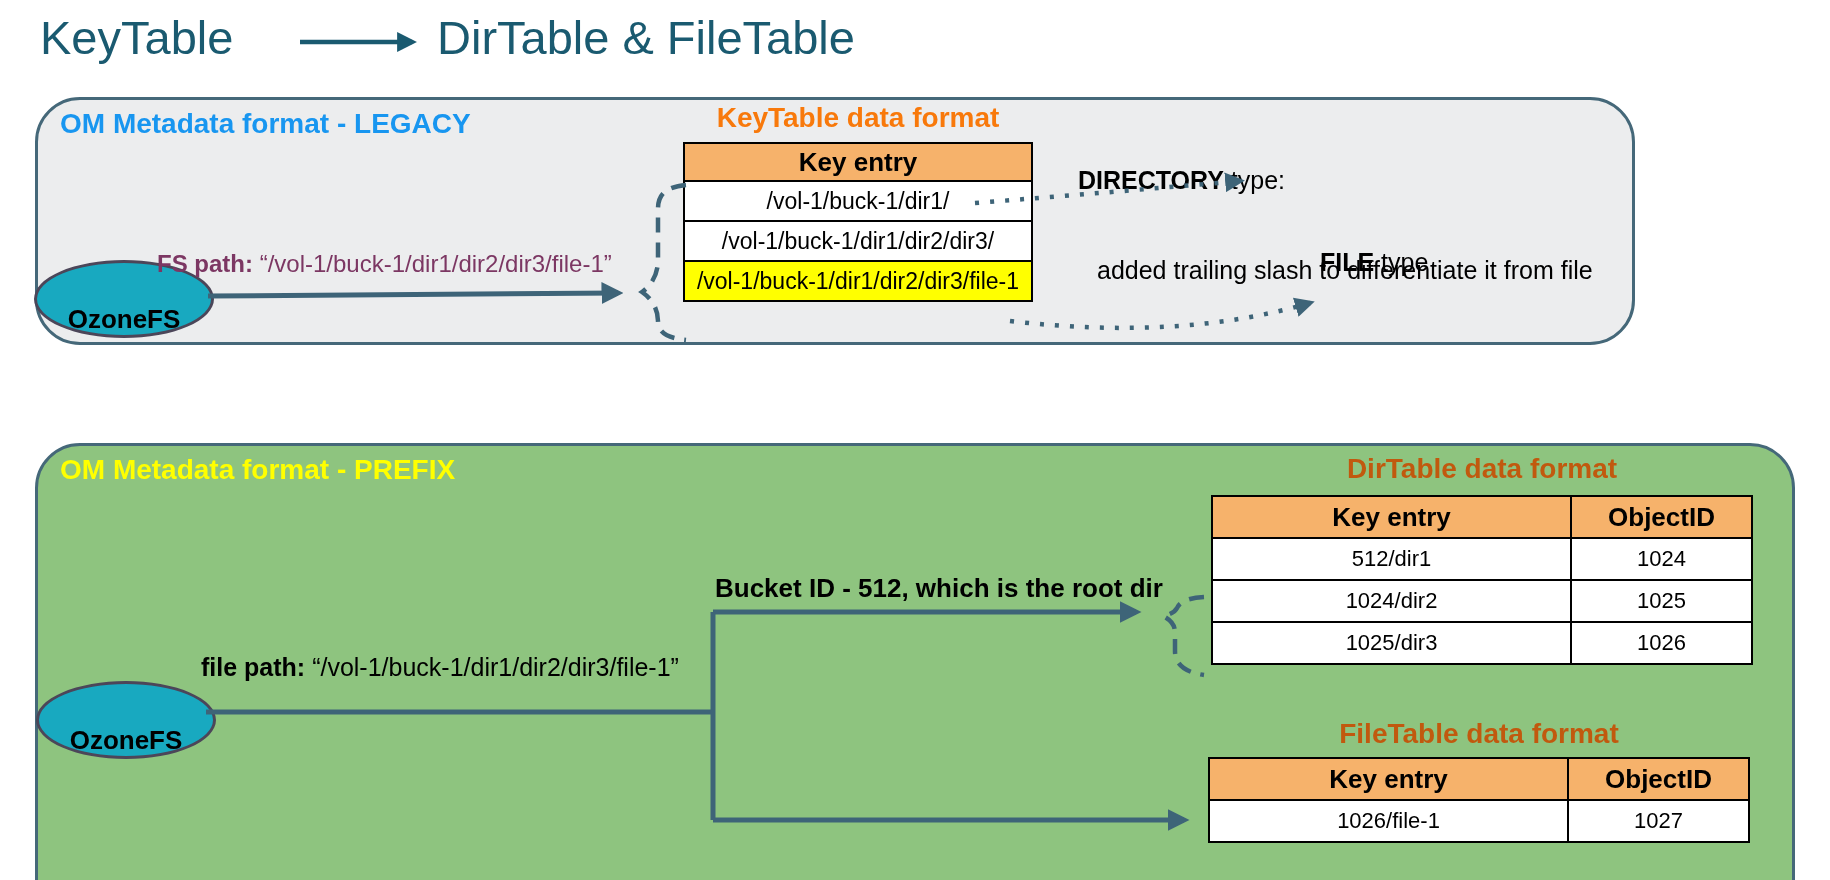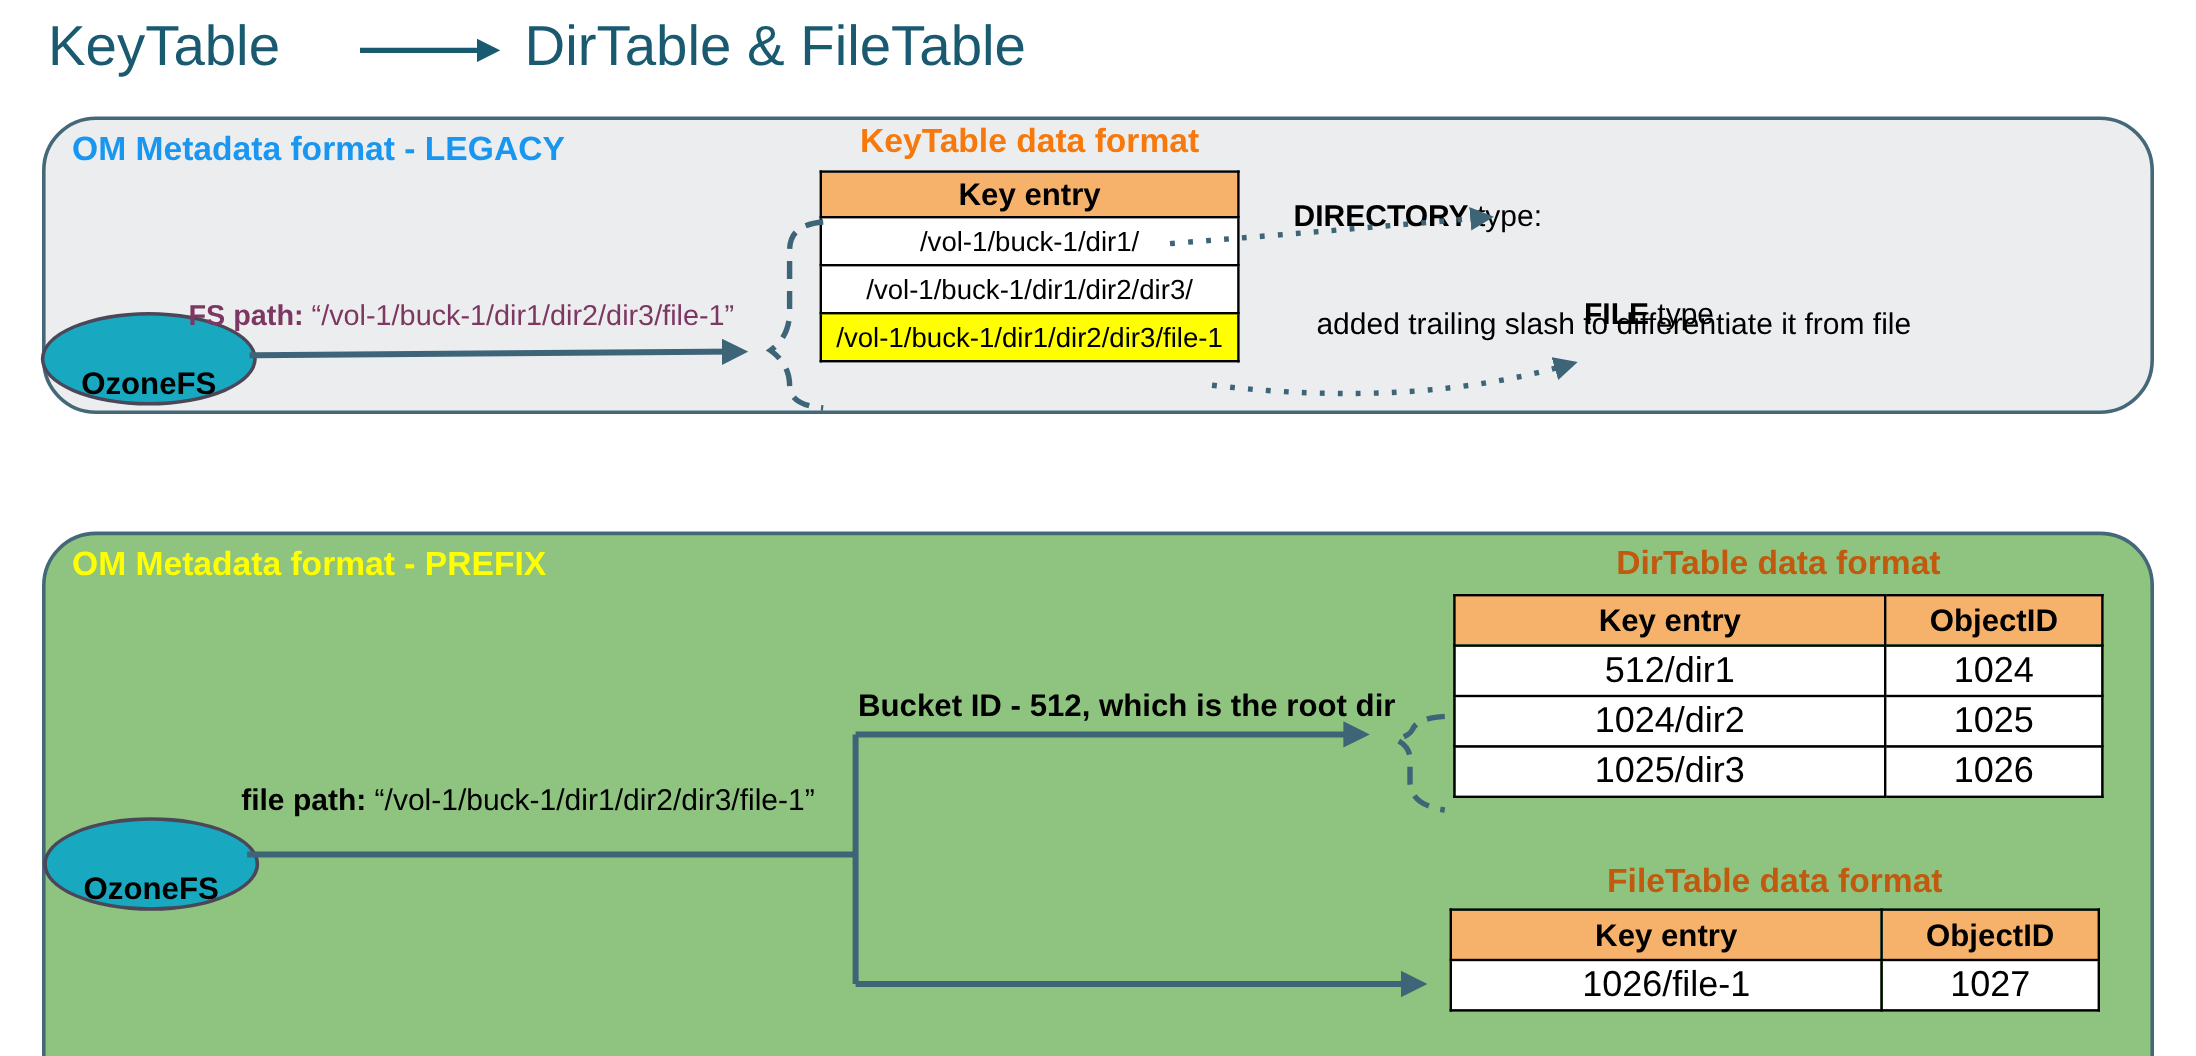--- a/index.html
+++ b/index.html
@@ -6,21 +6,21 @@
   .canvas{
     position:relative;width:1830px;height:880px;background:#fff;overflow:hidden;
     font-family:"Liberation Sans", sans-serif;color:#000;
   }
   
   .title-part{position:absolute;font-size:47px;font-weight:500;color:var(--c-title,#1A5A70);letter-spacing:0;}
   .title-left{left:40px;top:10px;text-align:center;}
   .title-right{left:437px;top:10px;}
   
   .box{position:absolute;border:3px solid var(--c-box-border,#456879);border-radius:45px;box-sizing:border-box;z-index:1;}
-  .legacy{left:35px;top:97px;width:1760px;height:248px;background:var(--c-legacy-bg,#ECEDEE);}
+  .legacy{left:35px;top:97px;width:1600px;height:248px;background:var(--c-legacy-bg,#ECEDEE);}
   .prefix{left:35px;top:443px;width:1760px;height:514px;background:var(--c-prefix-bg,#8EC47F);}
   .box-header{position:absolute;left:22px;top:8px;font-size:28px;font-weight:bold;}
   .legacy .box-header{color:var(--c-legacy-header,#1896F0);}
   .prefix .box-header{color:var(--c-prefix-header,#FFFF00);}
   
   .node{position:absolute;background:var(--c-node-fill,#18A9C0);border:3.5px solid var(--c-node-border,#4C4659);
         border-radius:50%;display:flex;align-items:flex-end;justify-content:center;
         font-weight:bold;font-size:26px;color:#000;box-sizing:border-box;}
   .legacy .node{left:-4px;top:160px;width:180px;height:78px;}
   .prefix .node{left:-2px;top:235px;width:180px;height:78px;}
@@ -31,21 +31,21 @@
   .path-text b{font-weight:bold;}
   
   .tbl-title{position:absolute;font-weight:bold;font-size:28px;text-align:center;}
   .keytable-title{left:645px;top:2px;width:350px;color:var(--c-keytable-title,#F8790B);}
   .dirtable-title{left:1173px;top:7px;width:542px;color:var(--c-prefix-table-title,#C1590E);}
   .filetable-title{left:1170px;top:272px;width:542px;color:var(--c-prefix-table-title,#C1590E);}
   
   .tbl{position:absolute;border-collapse:collapse;table-layout:fixed;}
   .tbl th,.tbl td{border:2.5px solid #000;text-align:center;padding:0;overflow:hidden;}
   .tbl th{background:var(--c-table-header-bg,#F6B26B);font-weight:bold;font-size:26px;}
-  .tbl td{background:#fff;font-size:30px;font-weight:normal;}
+  .tbl td{background:#fff;font-size:22px;font-weight:normal;}
   .keytable{left:645px;top:42px;width:350px;}
   .keytable th{height:36px;}
   .keytable td{height:38px;font-size:23px;}
   td.hl{background:var(--c-highlight,#FFFF00);}
   .dirtable{left:1173px;top:49px;width:542px;}
   .filetable{left:1170px;top:311px;width:542px;}
   .dirtable th,.dirtable td,.filetable th,.filetable td{height:40px;}
   
   .note{position:absolute;font-size:25px;color:#000;white-space:pre;}
   .note b{font-weight:bold;}

